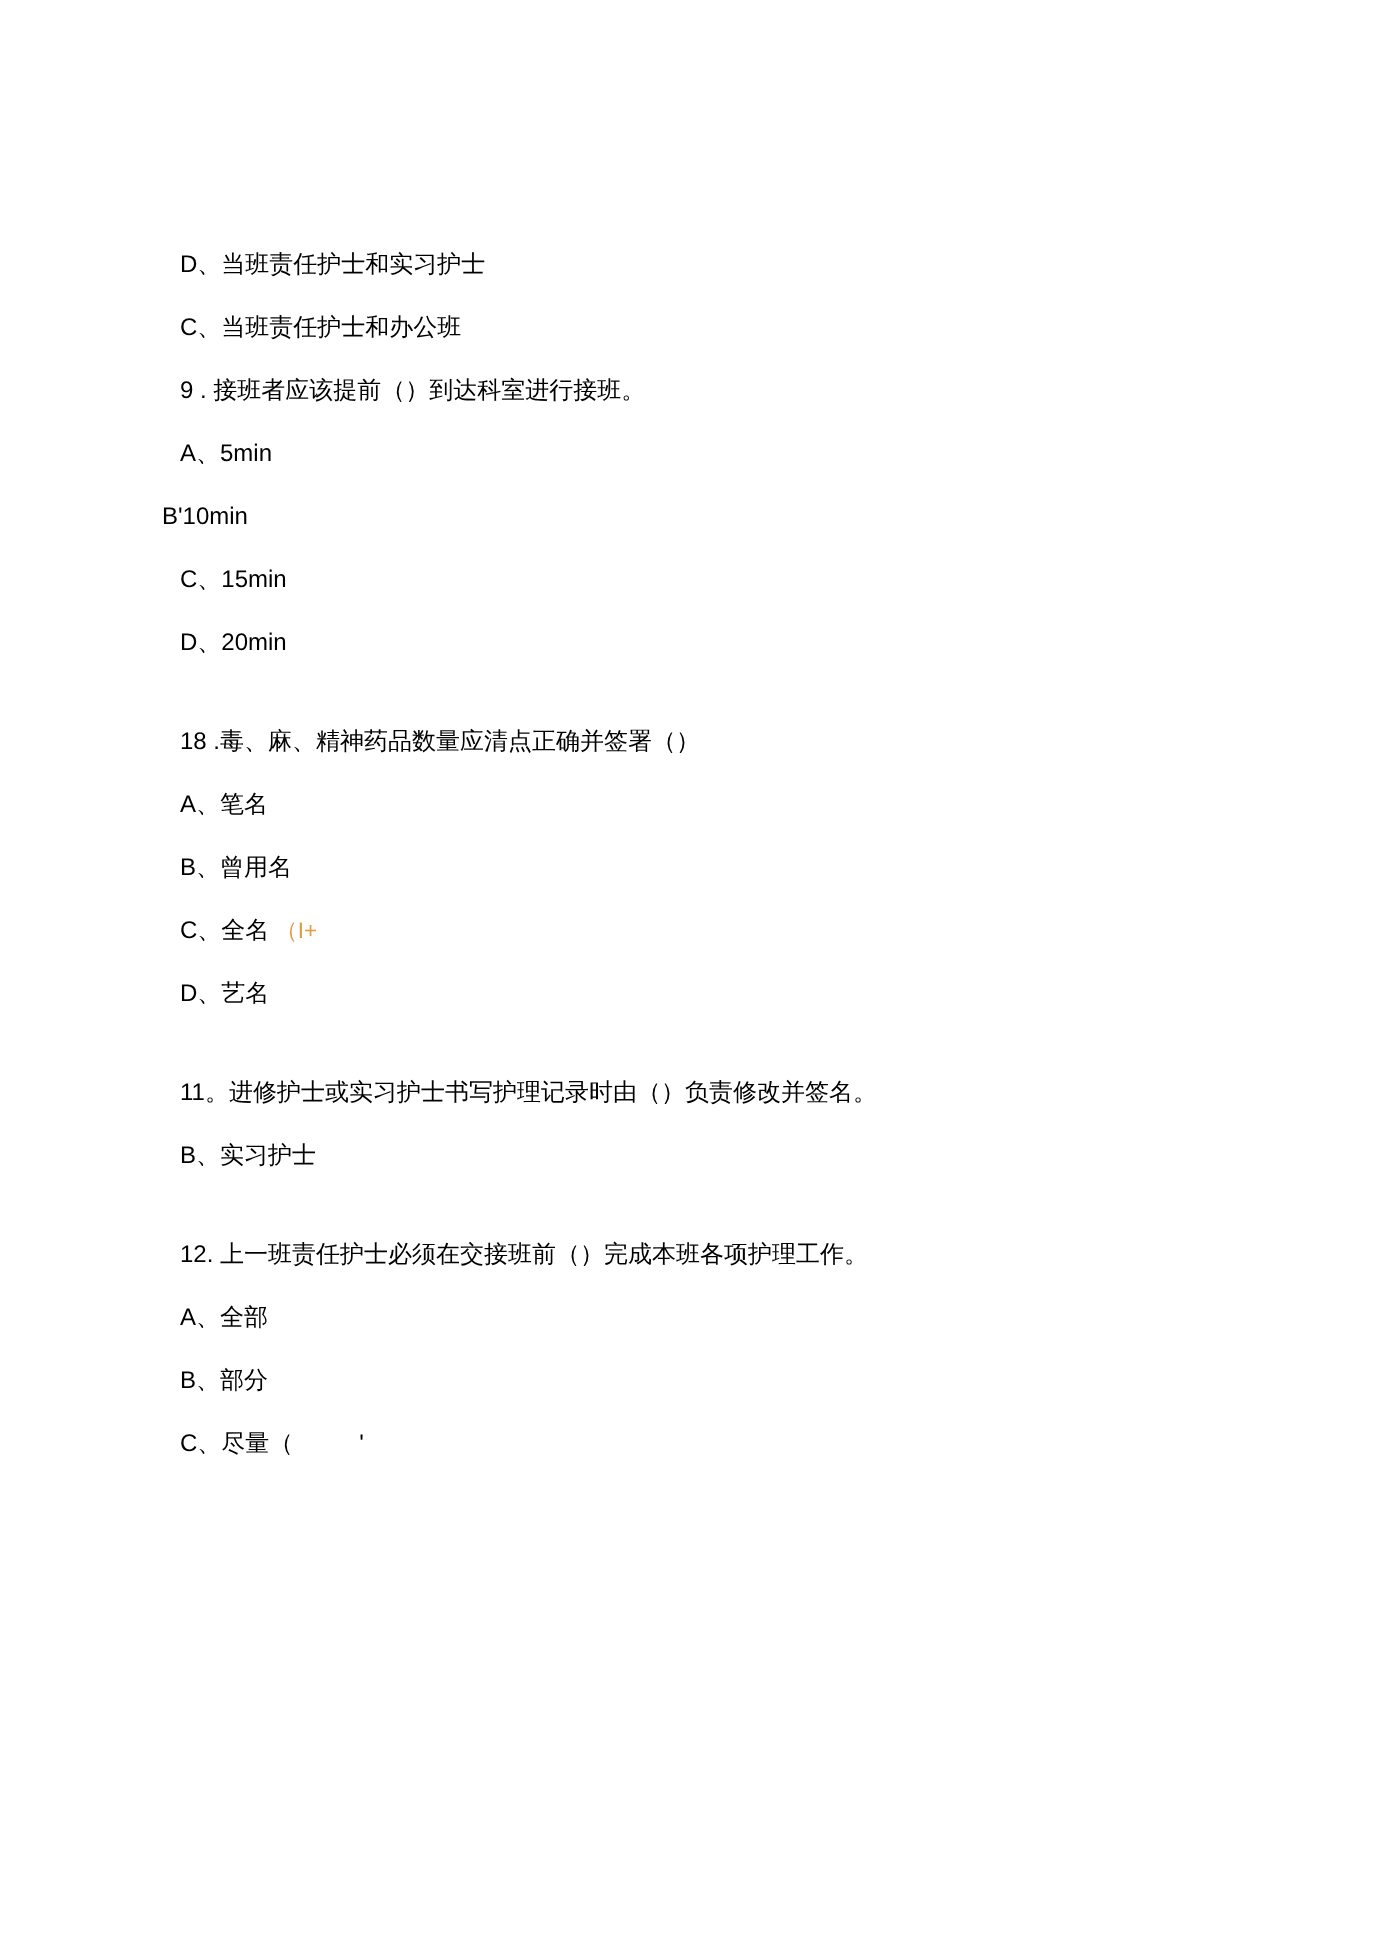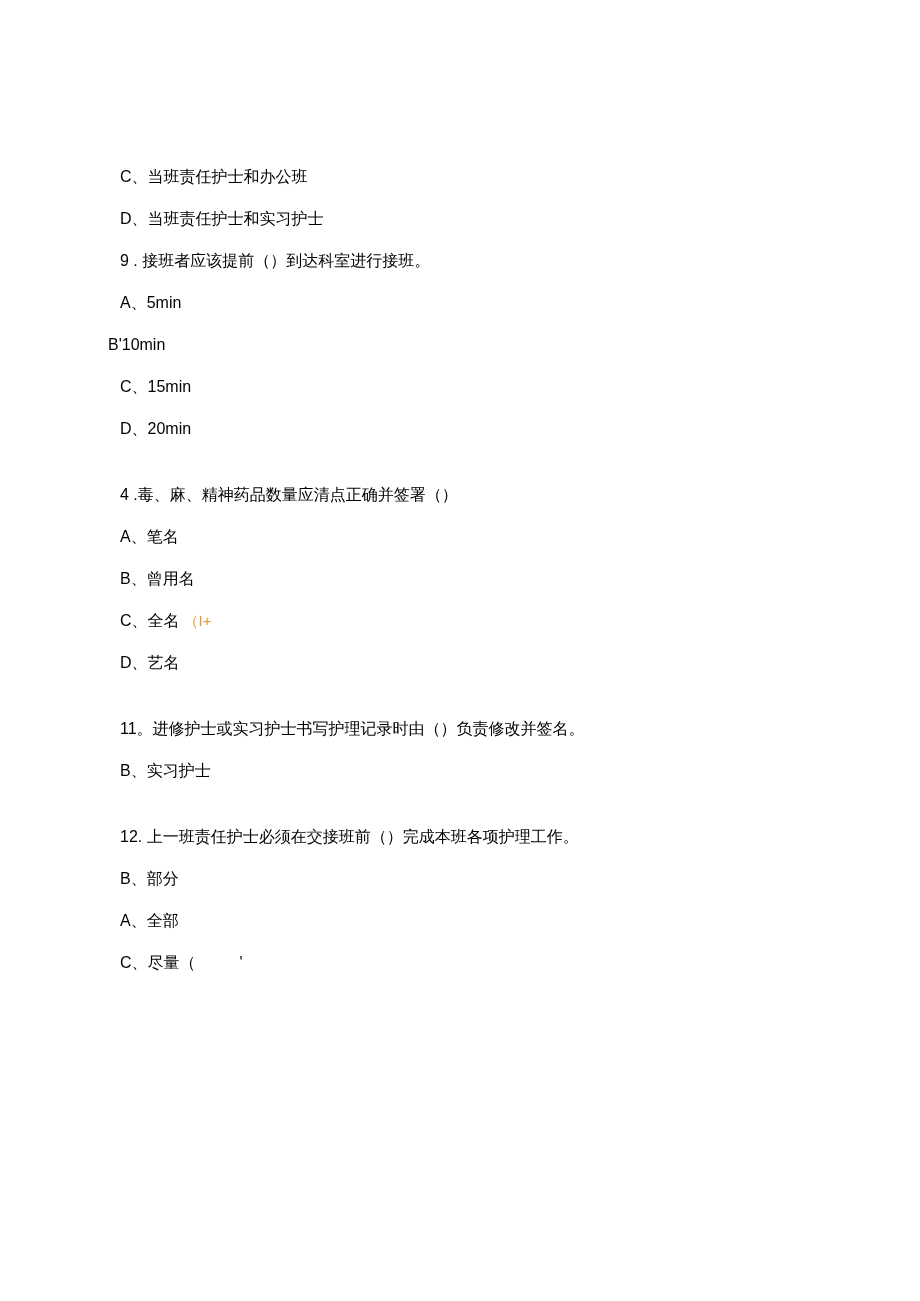--- a/index.html
+++ b/index.html
@@ -32,34 +32,34 @@
     }
     .gap {
       display: inline-block;
       width: 44px;
     }
   </style>
 </head>
 <body>
 
 <div class="page">
+  <div class="line"><span>D、当班责任护士和实习护士</span></div>
   <div class="line"><span>C、当班责任护士和办公班</span></div>
-  <div class="line"><span>D、当班责任护士和实习护士</span></div>
   <div class="line"><span>9   . 接班者应该提前（）到达科室进行接班。</span></div>
   <div class="line"><span>A、5min</span></div>
   <div class="line outdent"><span>B'10min</span></div>
   <div class="line"><span>C、15min</span></div>
   <div class="line"><span>D、20min</span></div>
   <div class="spacer"></div>
-  <div class="line"><span>4   .毒、麻、精神药品数量应清点正确并签署（）</span></div>
+  <div class="line"><span>18   .毒、麻、精神药品数量应清点正确并签署（）</span></div>
   <div class="line"><span>A、笔名</span></div>
   <div class="line"><span>B、曾用名</span></div>
   <div class="line"><span>C、全名</span><span class="annotation">（I+</span></div>
   <div class="line"><span>D、艺名</span></div>
   <div class="spacer"></div>
   <div class="line"><span>11。进修护士或实习护士书写护理记录时由（）负责修改并签名。</span></div>
   <div class="line"><span>B、实习护士</span></div>
   <div class="spacer"></div>
   <div class="line"><span>12. 上一班责任护士必须在交接班前（）完成本班各项护理工作。</span></div>
+  <div class="line"><span>A、全部</span></div>
   <div class="line"><span>B、部分</span></div>
-  <div class="line"><span>A、全部</span></div>
   <div class="line"><span>C、尽量（</span><span class="gap"></span><span>'</span></div>
 </div>
 
 </body></html>

